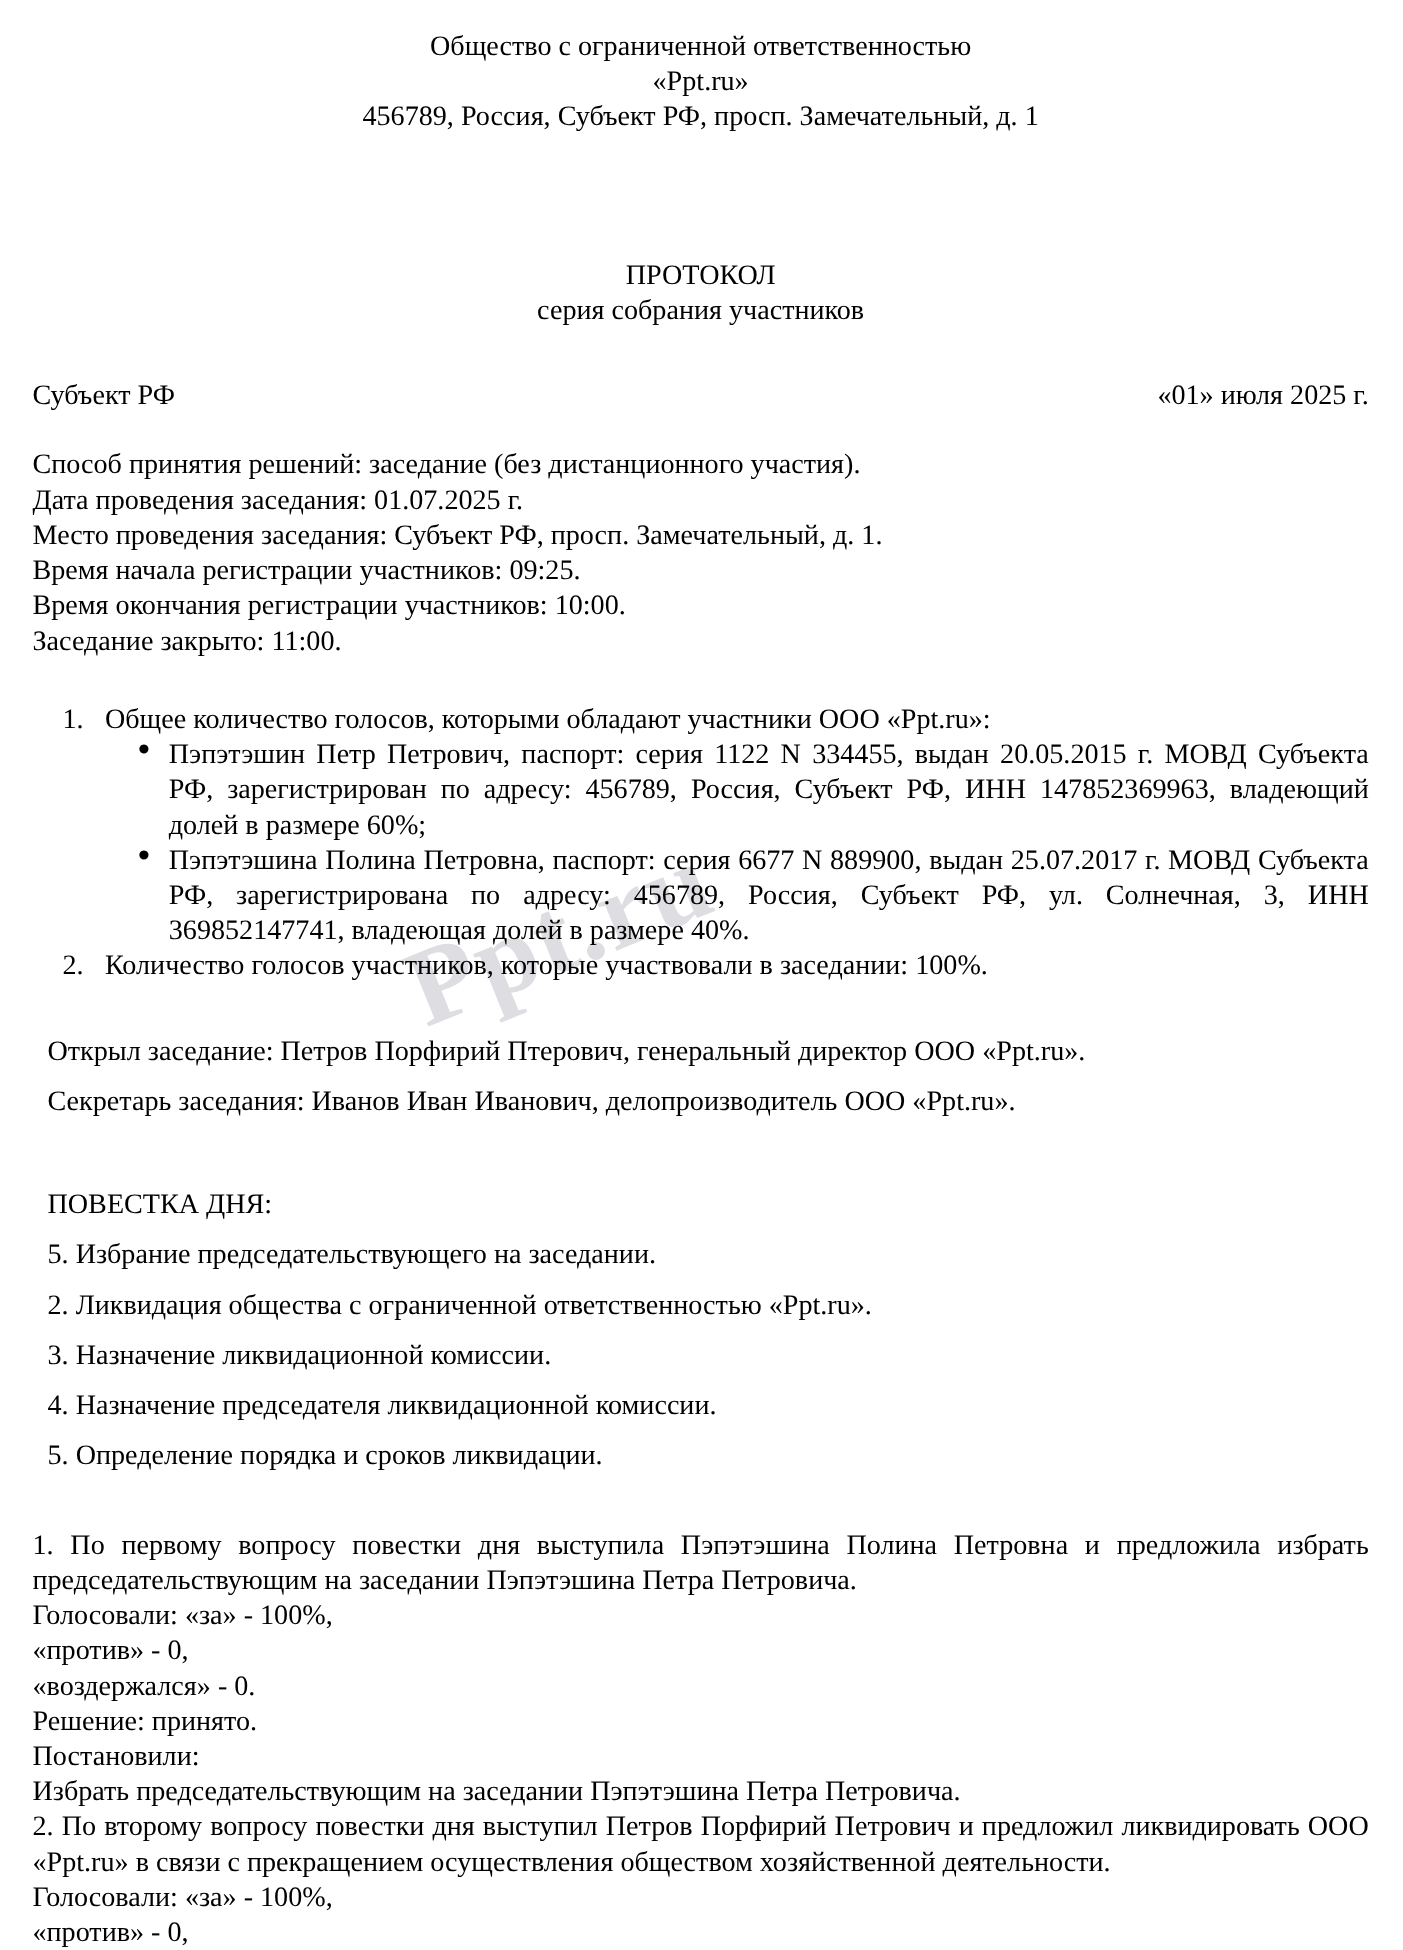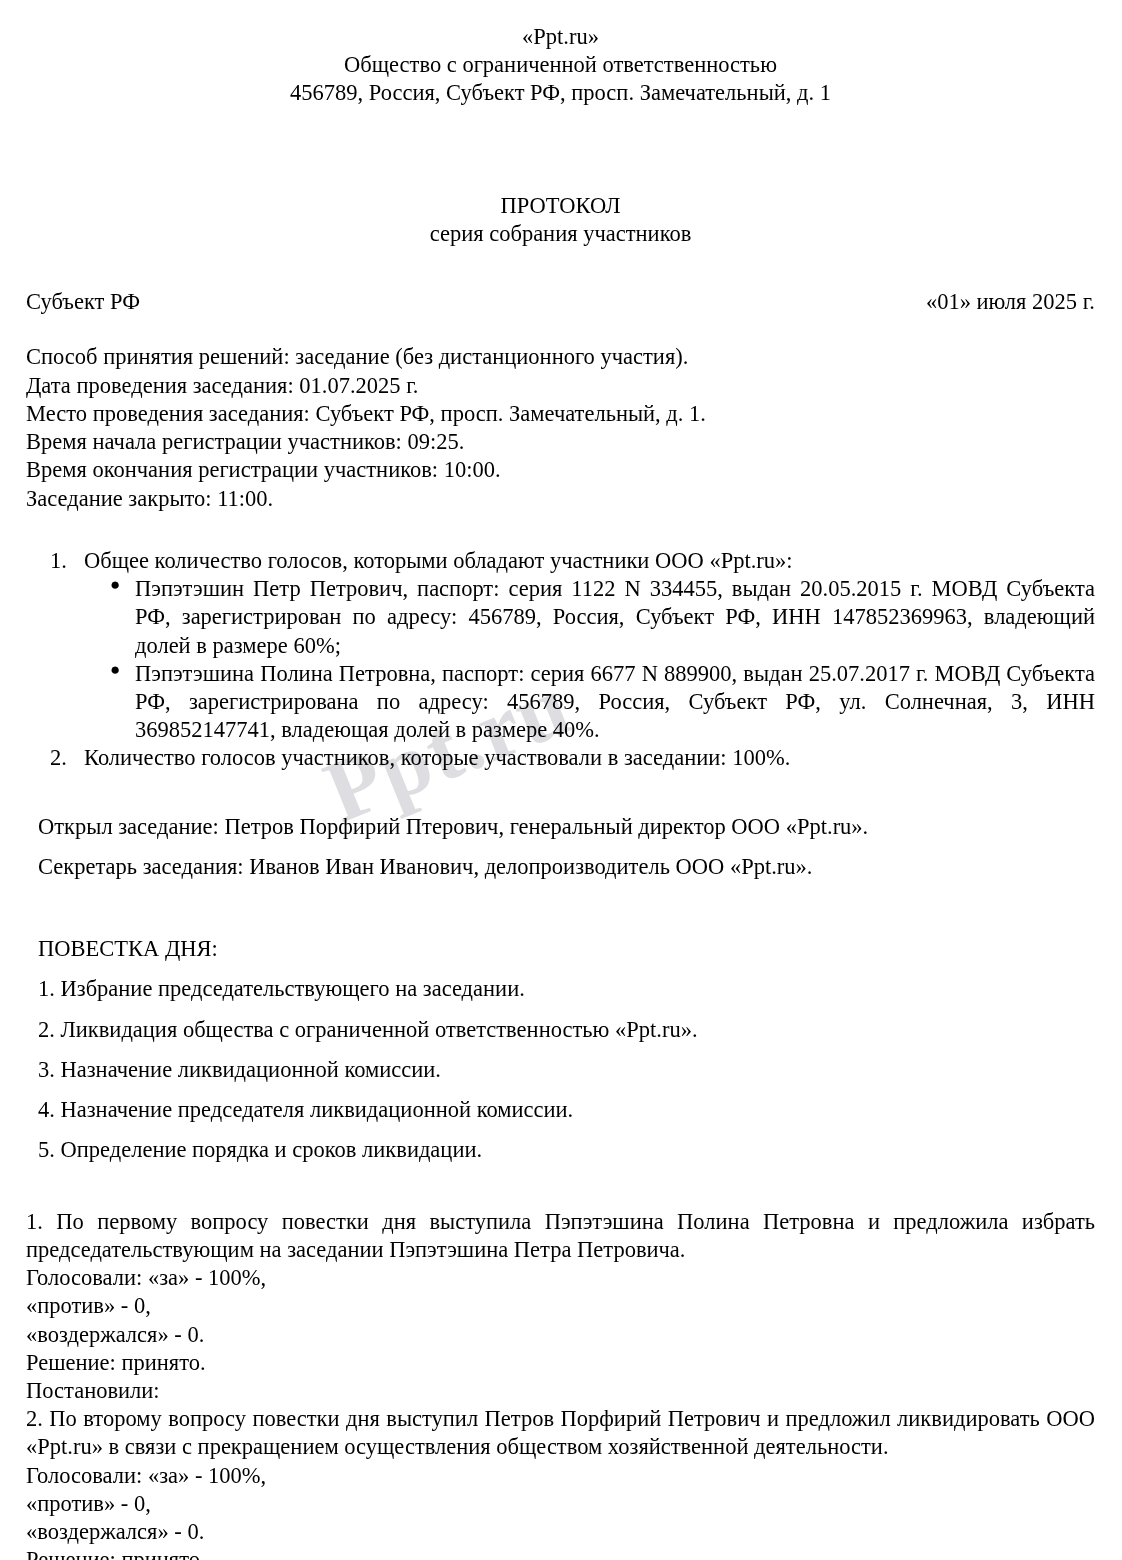--- a/index.html
+++ b/index.html
@@ -47,21 +47,21 @@
   .content {
     position: relative;
     z-index: 2;
   }
   .pad-top { height: 23px; }
 
   .center { text-align: center; }
   .just { text-align: justify; text-justify: inter-word; }
   .hdr-line { text-align: center; }
 
-  .title-block { margin-top: 0; }
+  .title-block { margin-top: 14px; }
 
   .rowline {
     display: flex;
     justify-content: space-between;
     align-items: baseline;
     width: 100%;
     font-family: Liberation Serif, serif;
   }
 
   .block p { margin: 0; }
@@ -108,22 +108,22 @@
 
 <div class="page">
 
   <div class="watermark">Ppt.ru</div>
 
   <div class="content">
 
     <div class="pad-top"></div>
 
     <div class="block">
+      <p class="hdr-line">Общество с ограниченной ответственностью</p>
       <p class="hdr-line">«Ppt.ru»</p>
-      <p class="hdr-line">Общество с ограниченной ответственностью</p>
       <p class="hdr-line">456789, Россия, Субъект РФ, просп. Замечательный, д. 1</p>
     </div>
 
     <div style="height:84px"></div>
 
     <div class="block title-block">
       <p class="center">ПРОТОКОЛ</p>
       <p class="center">серия собрания участников</p>
     </div>
 
@@ -172,36 +172,37 @@
 
     <div class="block plain">
       <p>Открыл заседание: Петров Порфирий Птерович, генеральный директор ООО «Ppt.ru».</p>
       <p>Секретарь заседания: Иванов Иван Иванович, делопроизводитель ООО «Ppt.ru».</p>
     </div>
 
     <div style="height:30px"></div>
 
     <div class="block agenda">
       <p>ПОВЕСТКА ДНЯ:</p>
-      <p>1. Избрание председательствующего на заседании.</p>
+      <p>5. Избрание председательствующего на заседании.</p>
       <p>2. Ликвидация общества с ограниченной ответственностью «Ppt.ru».</p>
       <p>3. Назначение ликвидационной комиссии.</p>
       <p>4. Назначение председателя ликвидационной комиссии.</p>
       <p>5. Определение порядка и сроков ликвидации.</p>
     </div>
 
     <div style="height:31px"></div>
 
     <div class="block">
       <p class="just">1. По первому вопросу повестки дня выступила Пэпэтэшина Полина Петровна и предложила избрать председательствующим на заседании Пэпэтэшина Петра Петровича.</p>
       <p>Голосовали: «за» - 100%,</p>
       <p>«против» - 0,</p>
       <p>«воздержался» - 0.</p>
       <p>Решение: принято.</p>
       <p>Постановили:</p>
+      <p>Избрать председательствующим на заседании Пэпэтэшина Петра Петровича.</p>
     </div>
 
     <div class="block">
       <p class="just">2. По второму вопросу повестки дня выступил Петров Порфирий Петрович и предложил ликвидировать ООО «Ppt.ru» в связи с прекращением осуществления обществом хозяйственной деятельности.</p>
       <p>Голосовали: «за» - 100%,</p>
       <p>«против» - 0,</p>
       <p>«воздержался» - 0.</p>
       <p>Решение: принято.</p>
     </div>
 

